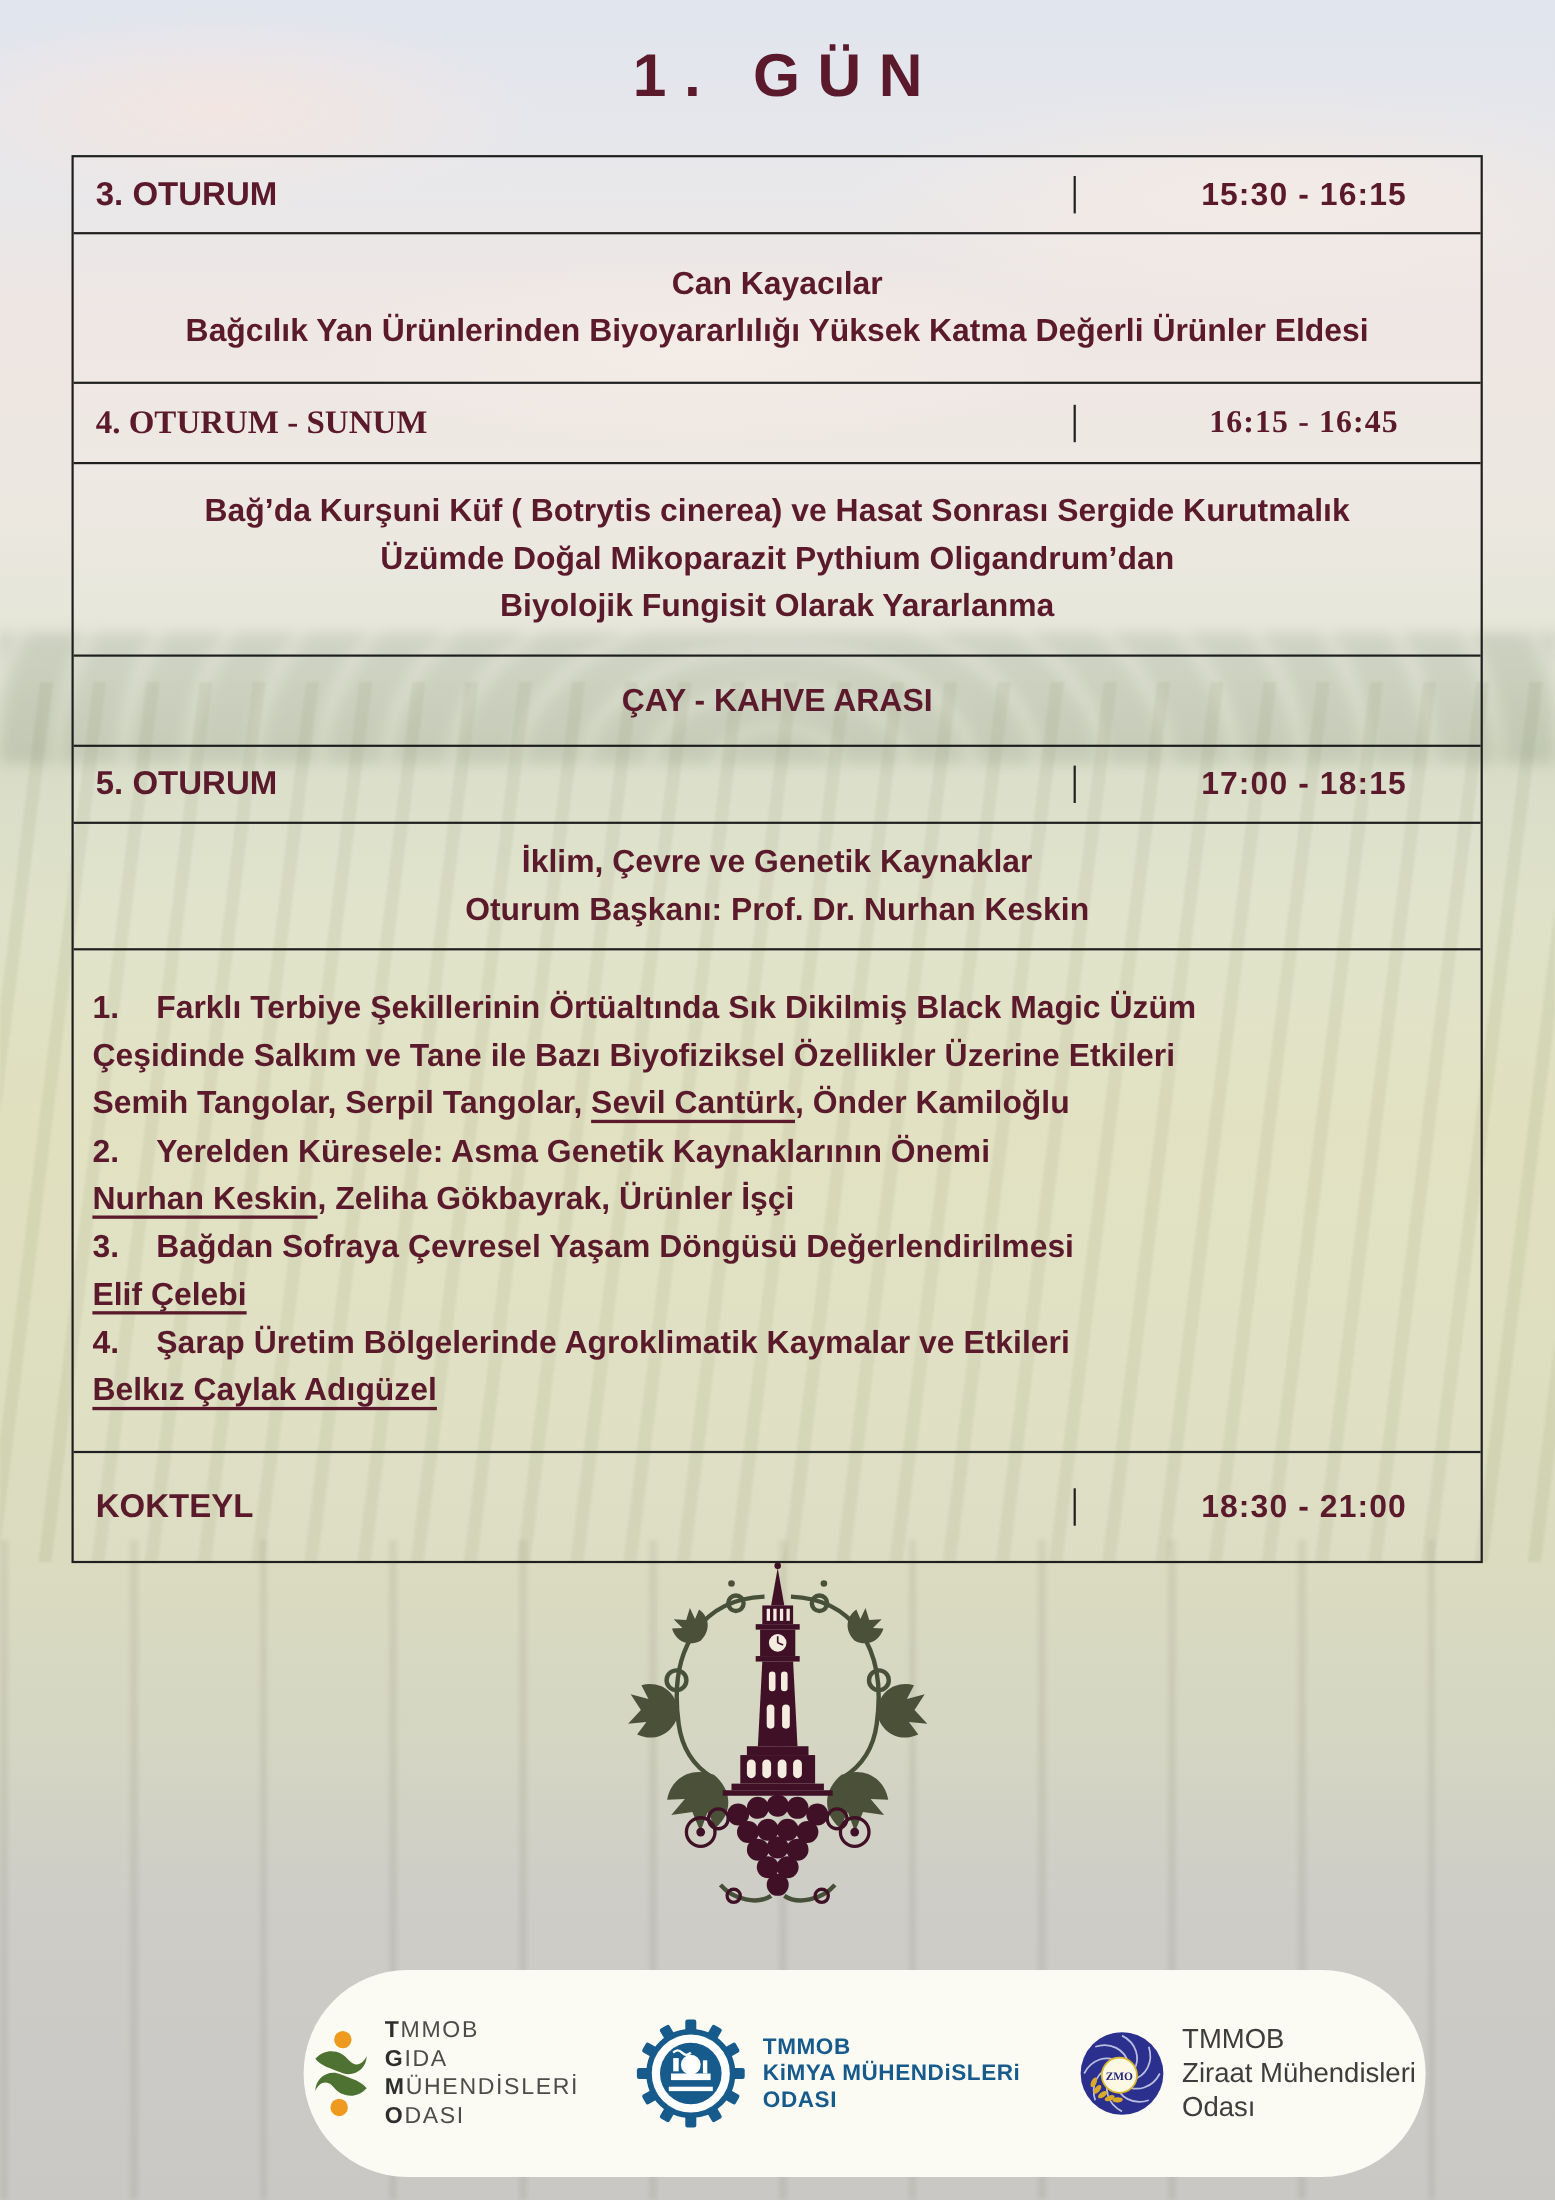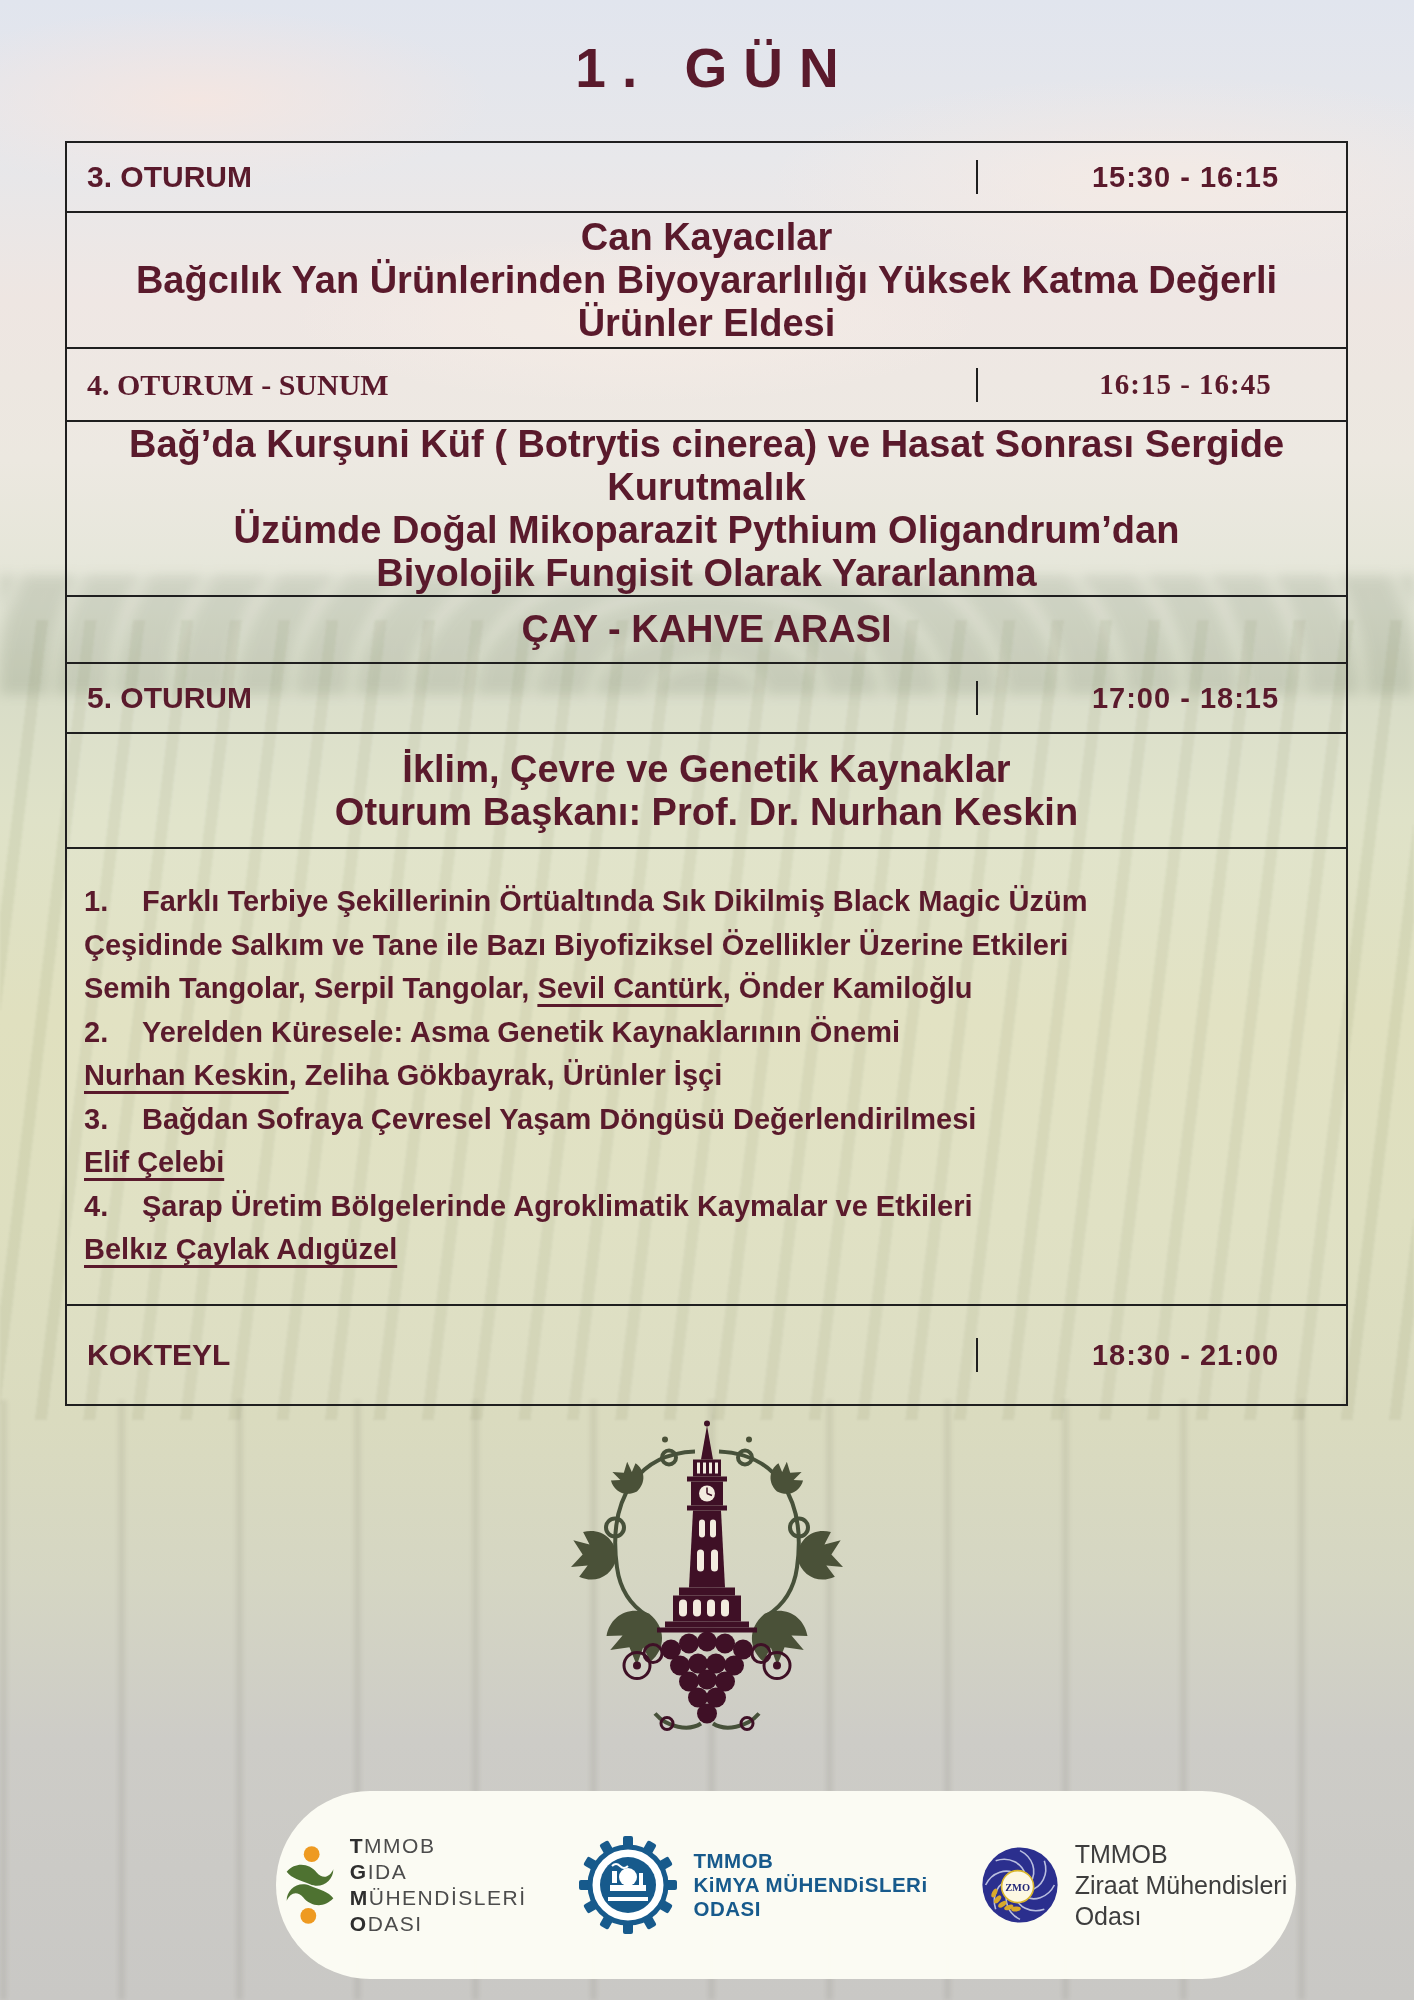--- a/index.html
+++ b/index.html
@@ -35,21 +35,21 @@
   
   .schedule{position:absolute;left:65px;top:141px;width:1283px;box-sizing:border-box;
     border:2px solid var(--border,#1f1f1f);background:rgba(255,255,255,.07);}
   .row{box-sizing:border-box;display:flex;color:var(--accent,#5a1a2c);font-weight:bold;}
   .row + .row{border-top:2px solid var(--border,#1f1f1f);}
   .row.session{align-items:center;gap:47px;}
   .cell-label{flex:0 0 911px;display:flex;align-items:center;padding-left:20px;
     border-right:2px solid var(--border,#1f1f1f);box-sizing:border-box;font-size:30px;}
   .cell-time{flex:1;display:flex;align-items:center;justify-content:center;font-size:29px;letter-spacing:1px;}
   .row.content{flex-direction:column;align-items:center;justify-content:center;text-align:center;
-    font-size:38px;line-height:43px;padding:0 30px;}
+    font-size:29px;line-height:43px;padding:0 30px;}
   .row.list{flex-direction:column;justify-content:flex-start;font-size:29px;line-height:43.5px;
     padding:31px 26px 0 17px;}
   .list-num{display:inline-block;width:58px;}
   .u{text-decoration:underline;text-decoration-thickness:2.5px;text-underline-offset:6px;}
 
   
   .emblem{position:absolute;left:537px;top:1415px;width:340px;height:335px;}
 
   
   .pill{position:absolute;left:276px;top:1791px;width:1020px;height:188px;background:rgba(253,253,245,.96);
@@ -83,21 +83,21 @@
       </div>
       <div class="row session" style="height: 73px; font-family: Liberation Serif, serif;">
         <div class="cell-label">4. OTURUM - SUNUM</div>
         <div class="cell-time">16:15 - 16:45</div>
       </div>
       <div class="row content" style="height: 175px;">
         <div class="cline">Bağ’da Kurşuni Küf ( Botrytis cinerea) ve Hasat Sonrası Sergide Kurutmalık</div>
         <div class="cline">Üzümde Doğal Mikoparazit Pythium Oligandrum’dan</div>
         <div class="cline">Biyolojik Fungisit Olarak Yararlanma</div>
       </div>
-      <div class="row content" style="height: 67px;">
+      <div class="row content" style="height: 82px;">
         <div class="cline">ÇAY - KAHVE ARASI</div>
       </div>
       <div class="row session" style="height: 70px;">
         <div class="cell-label">5. OTURUM</div>
         <div class="cell-time">17:00 - 18:15</div>
       </div>
       <div class="row content" style="height: 115px;">
         <div class="cline">İklim, Çevre ve Genetik Kaynaklar</div>
         <div class="cline">Oturum Başkanı: Prof. Dr. Nurhan Keskin</div>
       </div>

